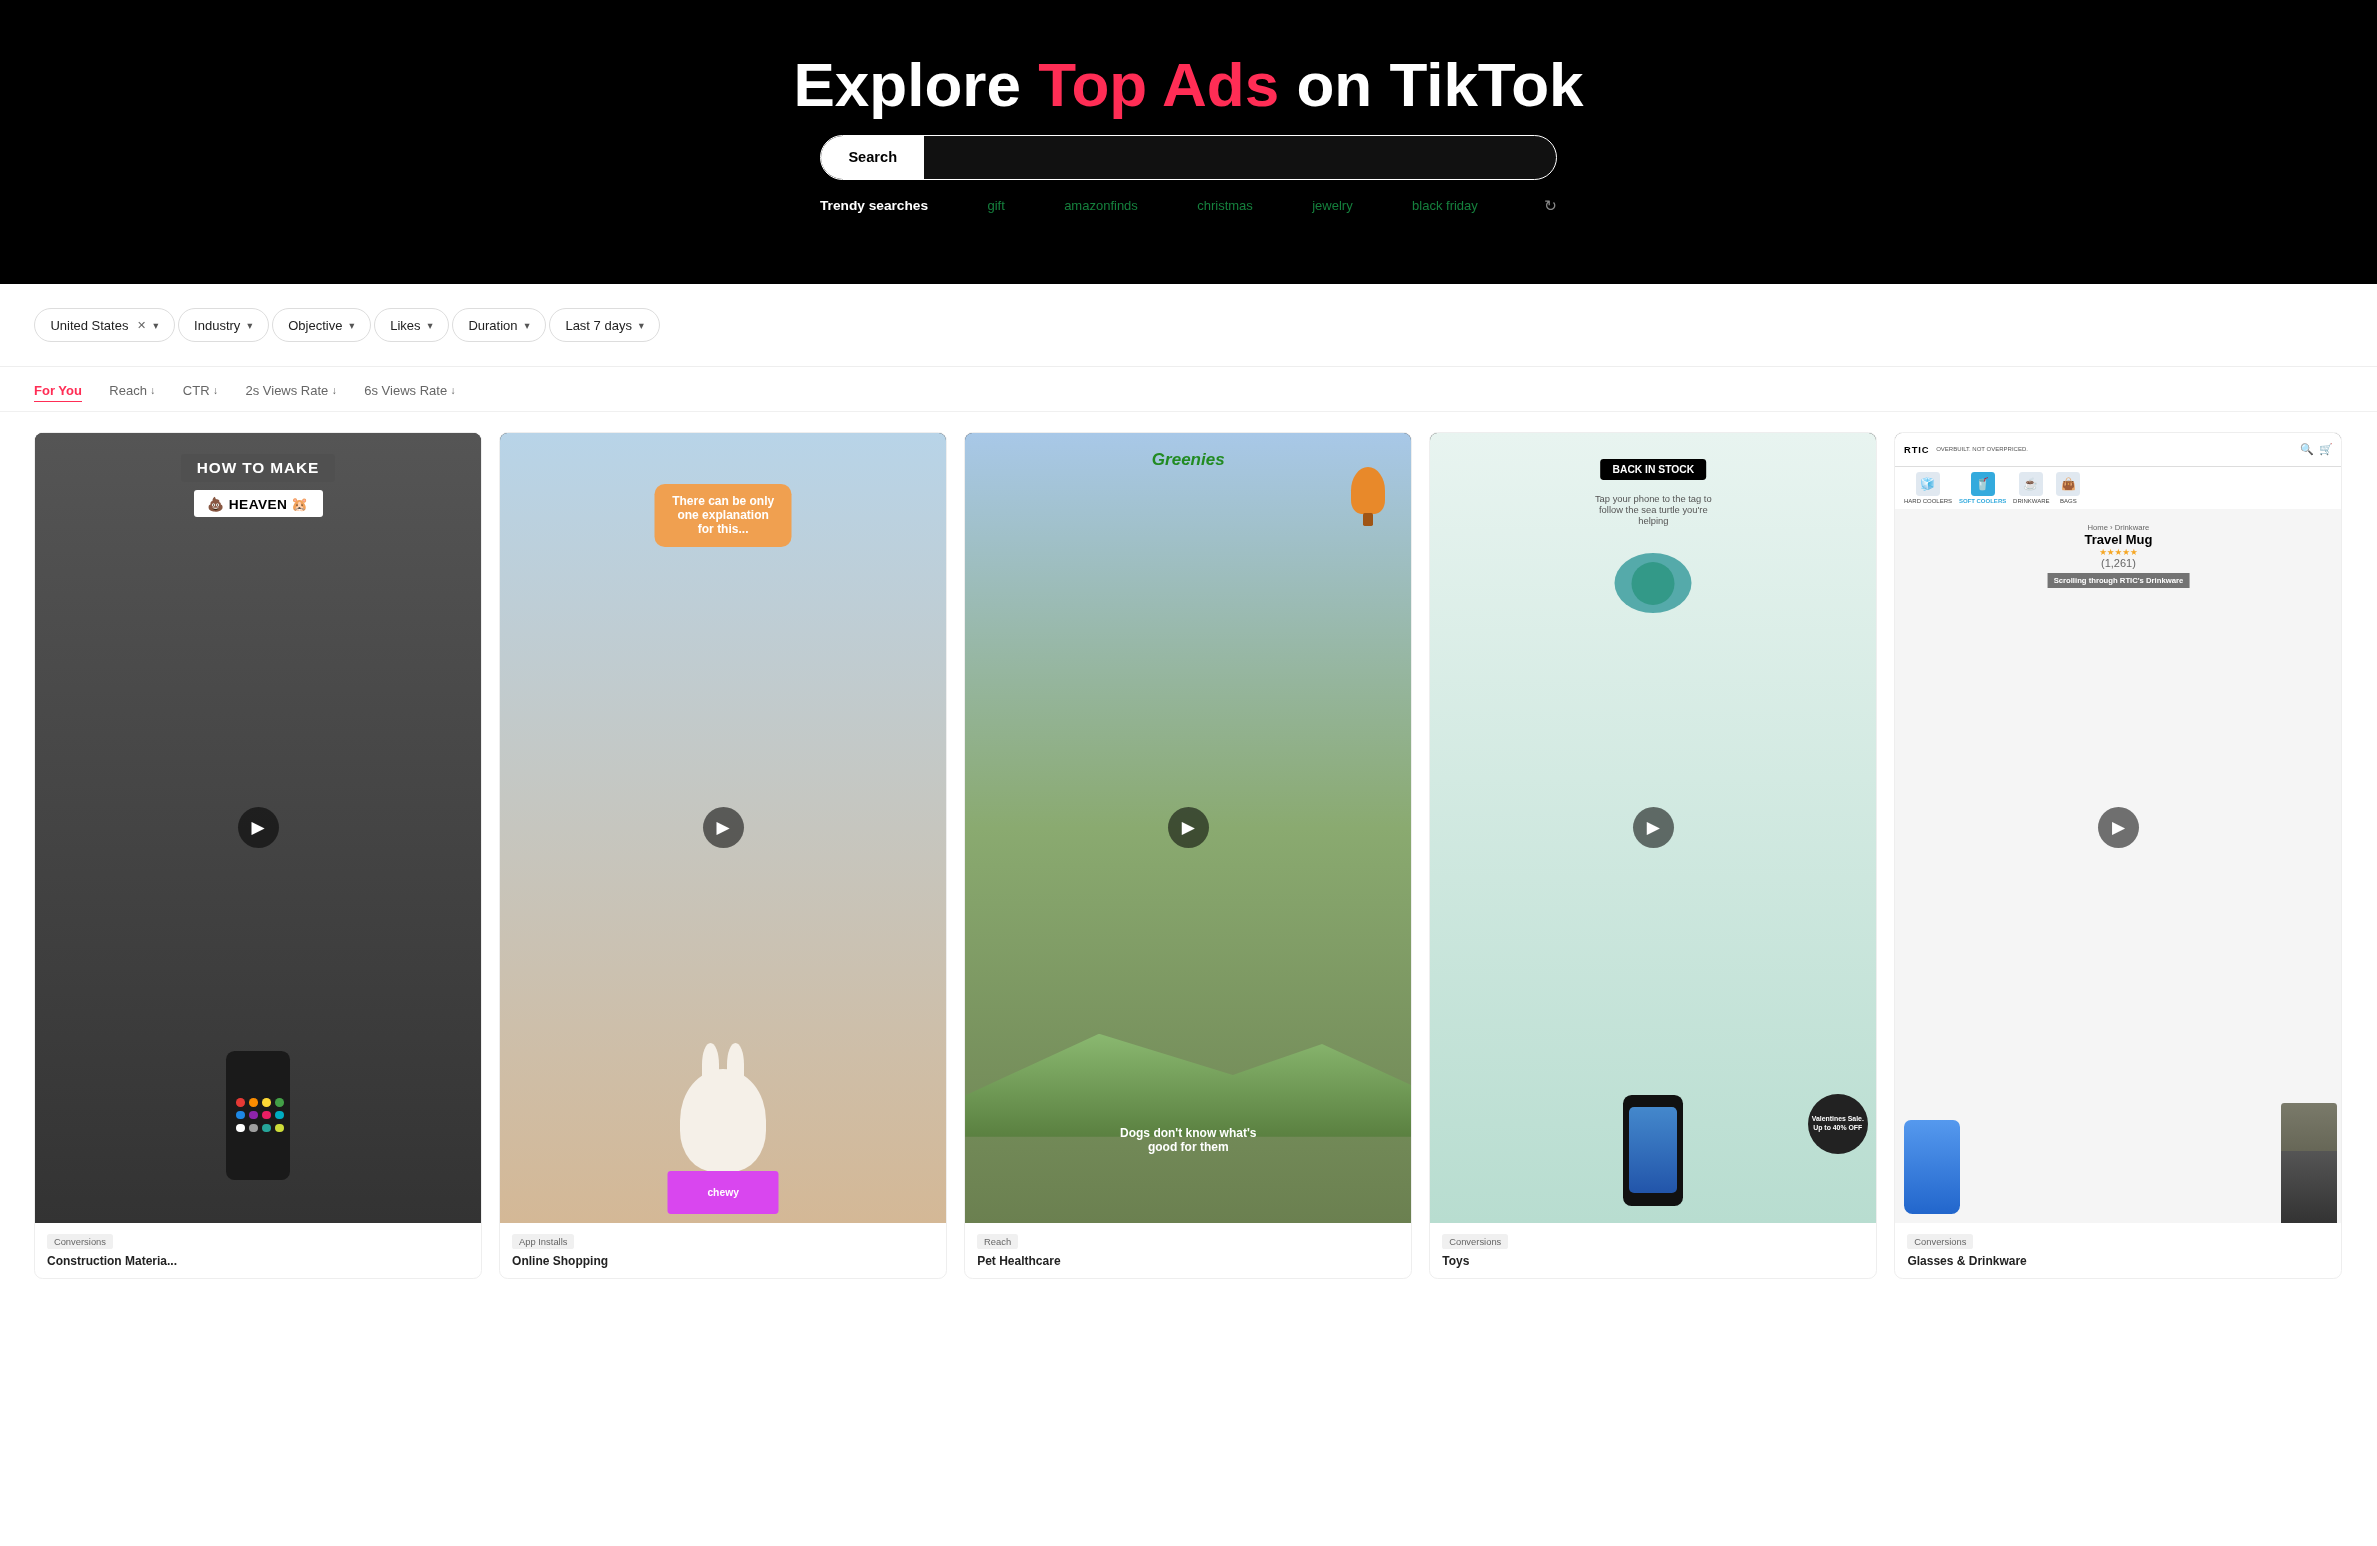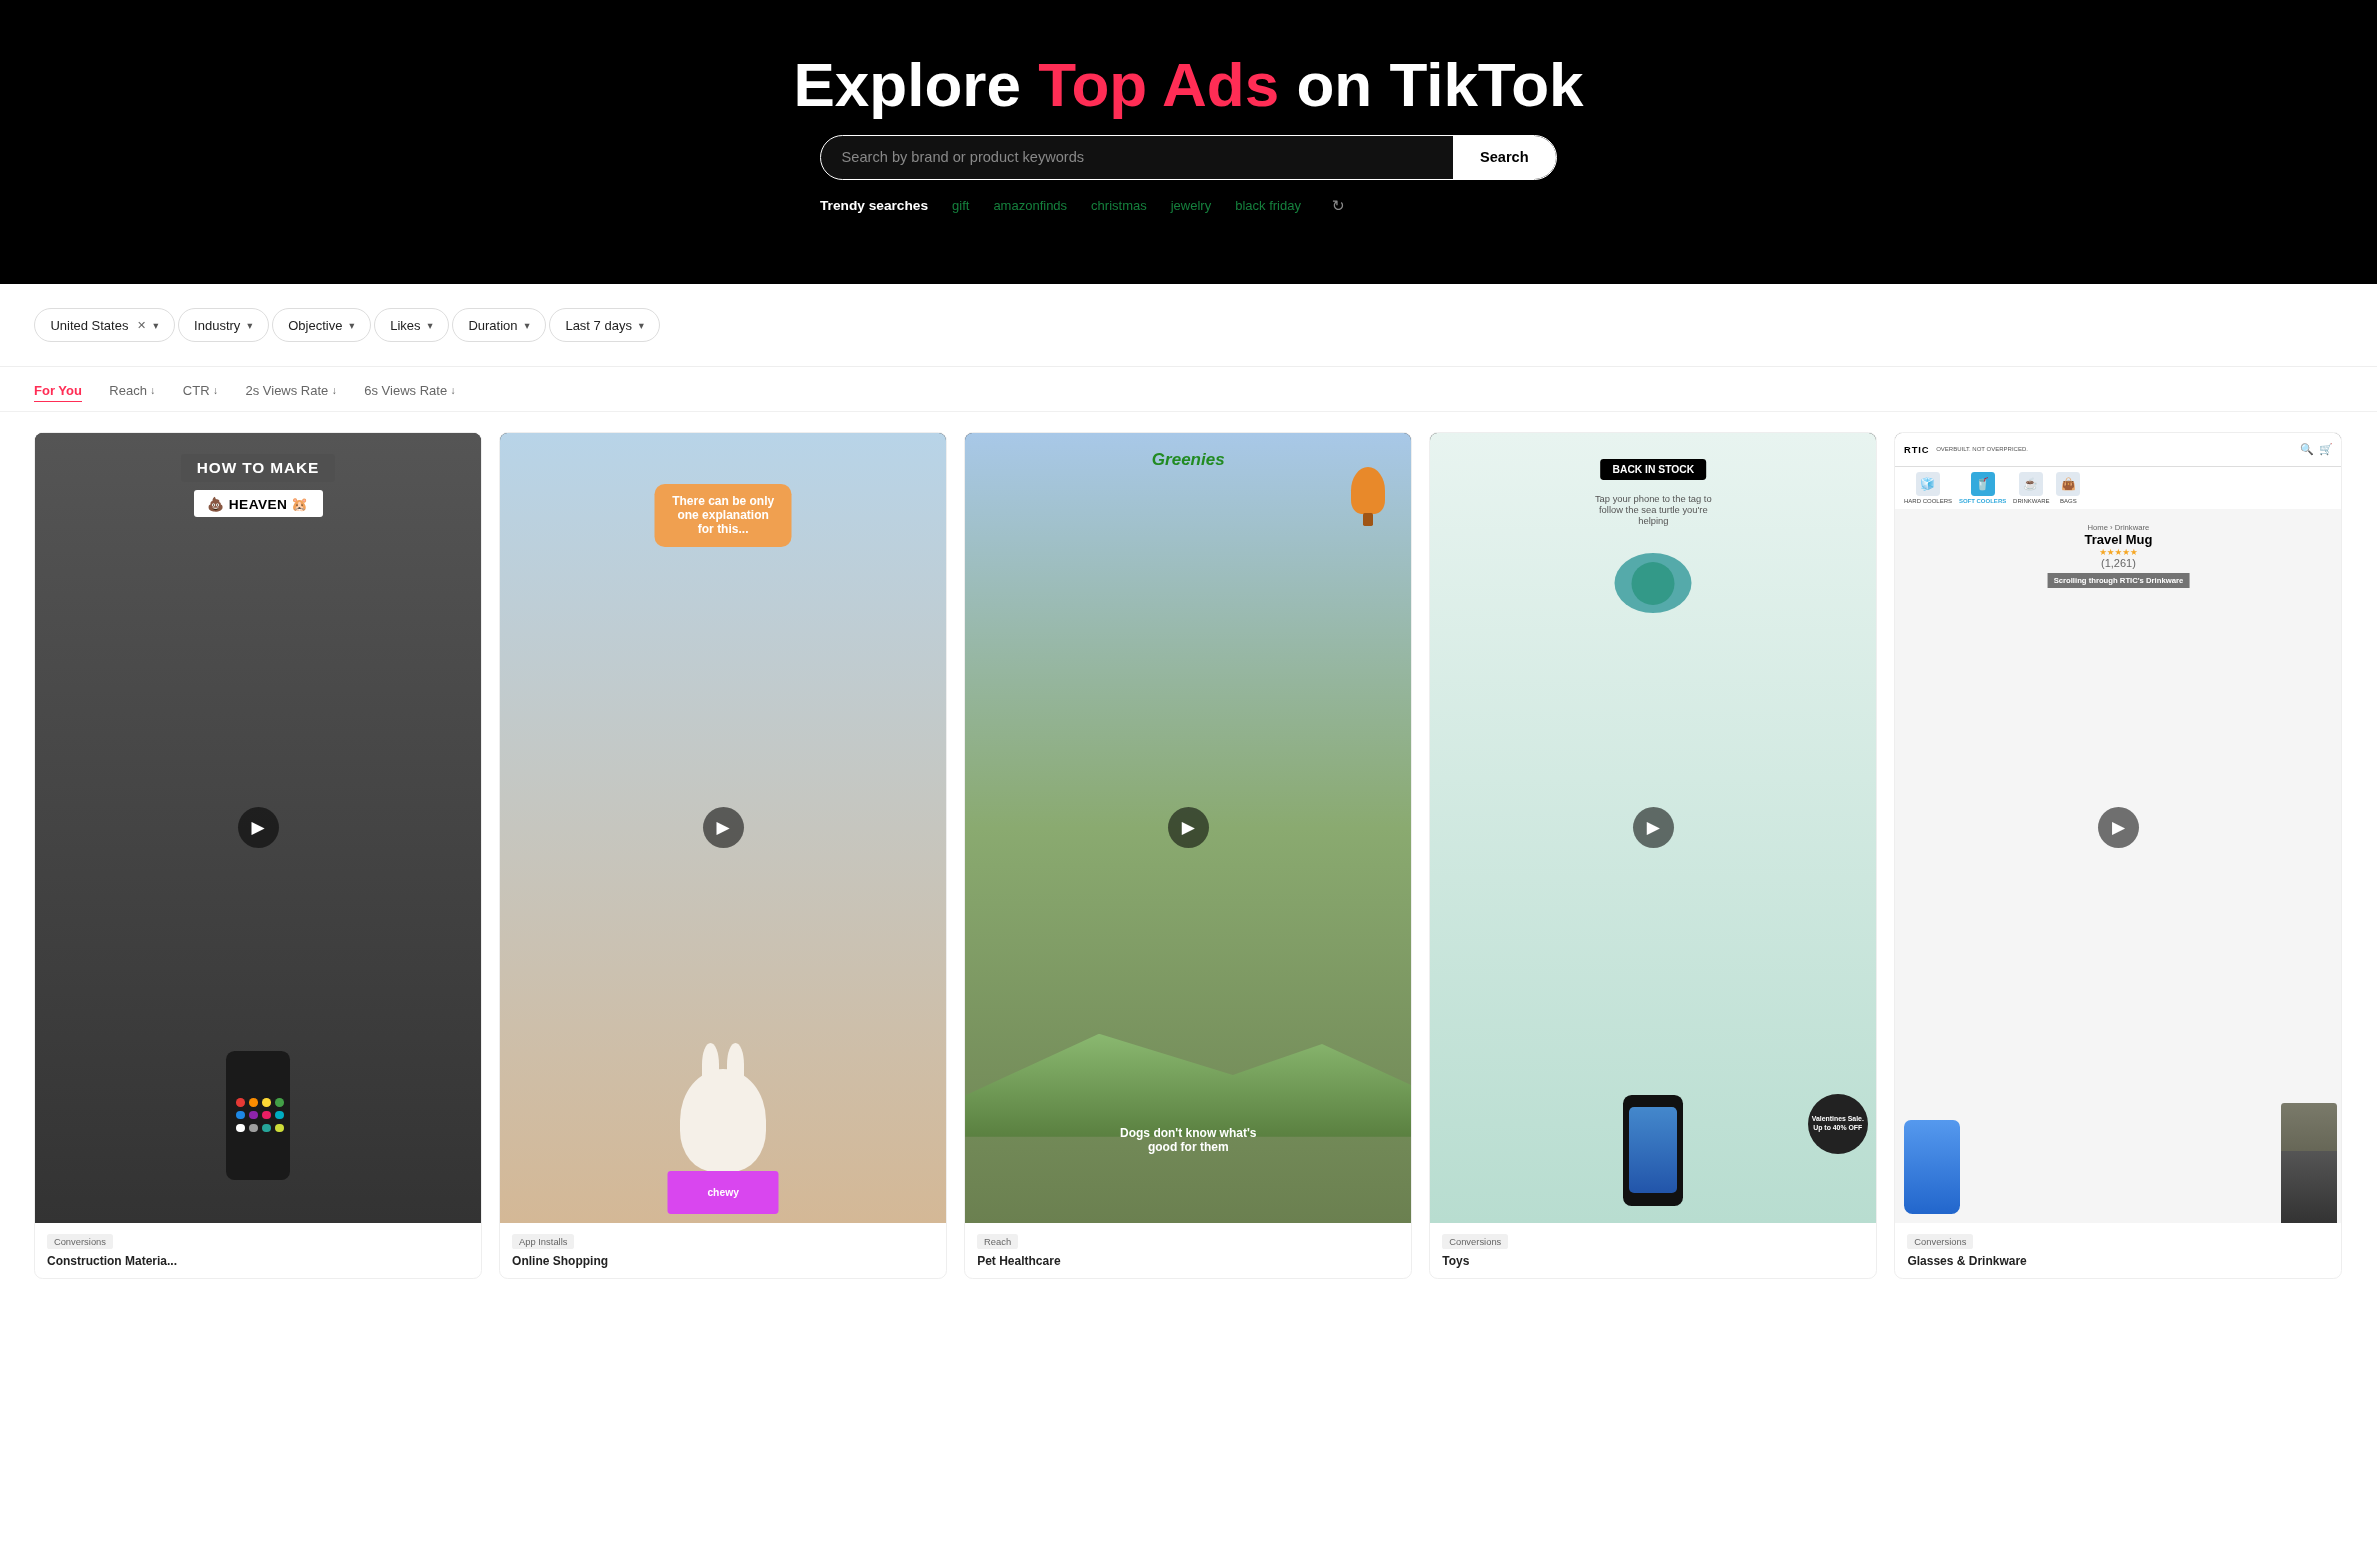--- a/index.html
+++ b/index.html
@@ -73,21 +73,21 @@
       font-weight: 700;
       padding: 13.7px 27.4px;
       cursor: pointer;
       white-space: nowrap;
     }
 
     
     .trendy-row {
       display: flex;
       align-items: center;
-      justify-content: flex-start;
+      justify-content: space-between;
       gap: 24px;
       flex-wrap: wrap;
       max-width: 737px;
       margin: 0 auto;
     }
     .trendy-label {
       font-weight: 700;
       color: #fff;
       font-size: 13.7px;
     }
@@ -418,21 +418,20 @@
 </head>
 <body>
 
 <section class="hero">
   <h1 class="hero-title">
     <span>Explore </span><span class="pink">Top Ads</span><span> on TikTok</span>
   </h1>
 
   <div class="search-bar-wrap">
     <div class="search-bar">
-      <input class="search-input" type="text" placeholder="Search by brand or product keywords" style="">
       <button class="search-btn">Search</button>
     </div>
   </div>
 
   <div class="trendy-row">
     <span class="trendy-label">Trendy searches</span>
     <a class="trendy-tag">gift</a>
     <a class="trendy-tag">amazonfinds</a>
     <a class="trendy-tag">christmas</a>
     <a class="trendy-tag">jewelry</a>

